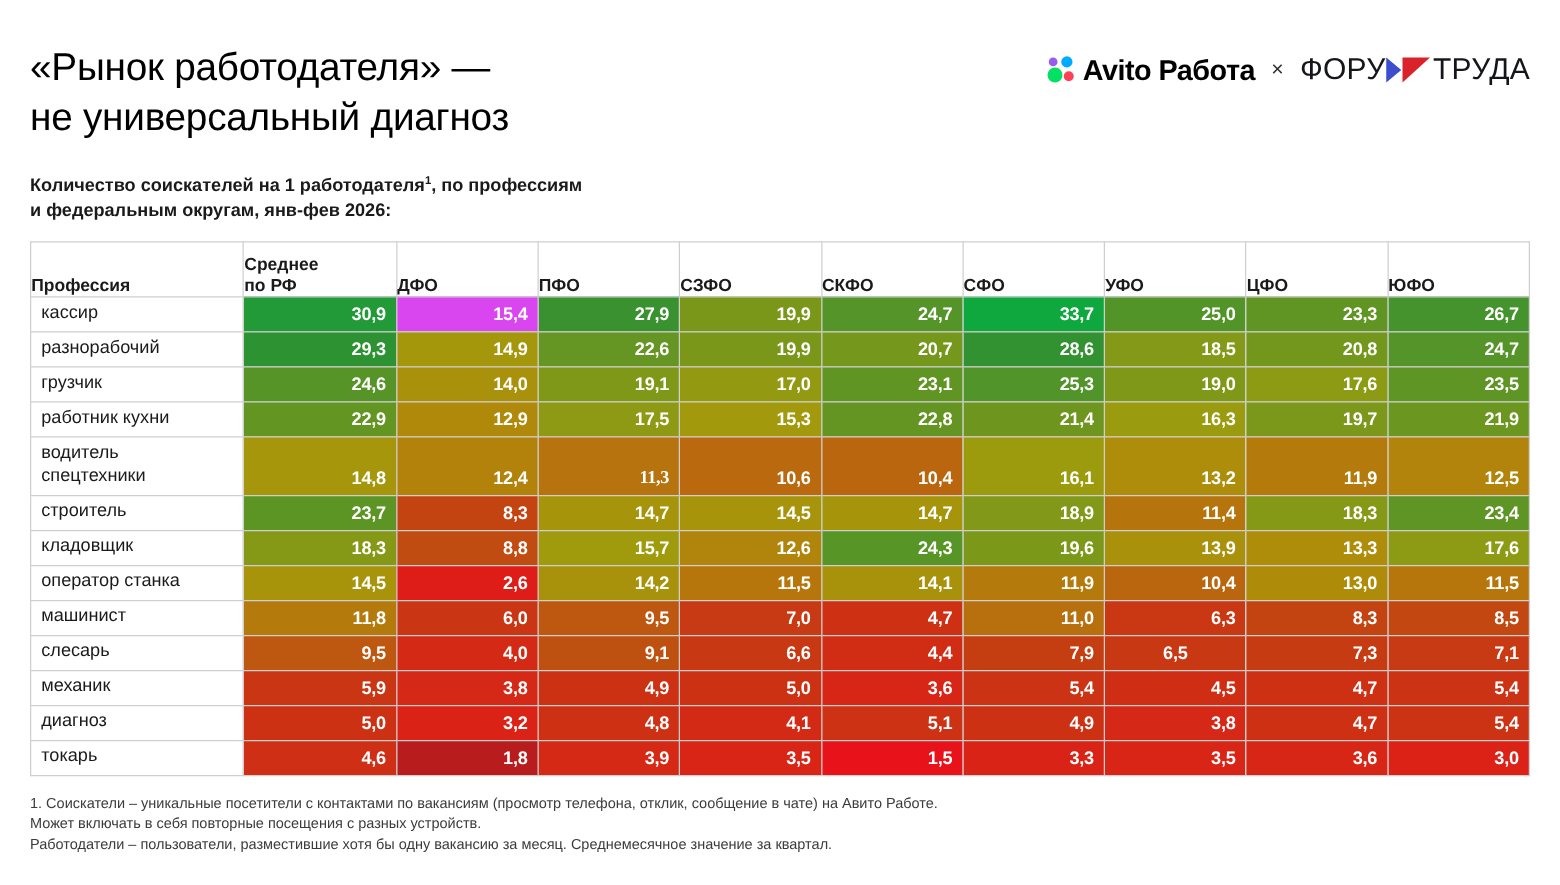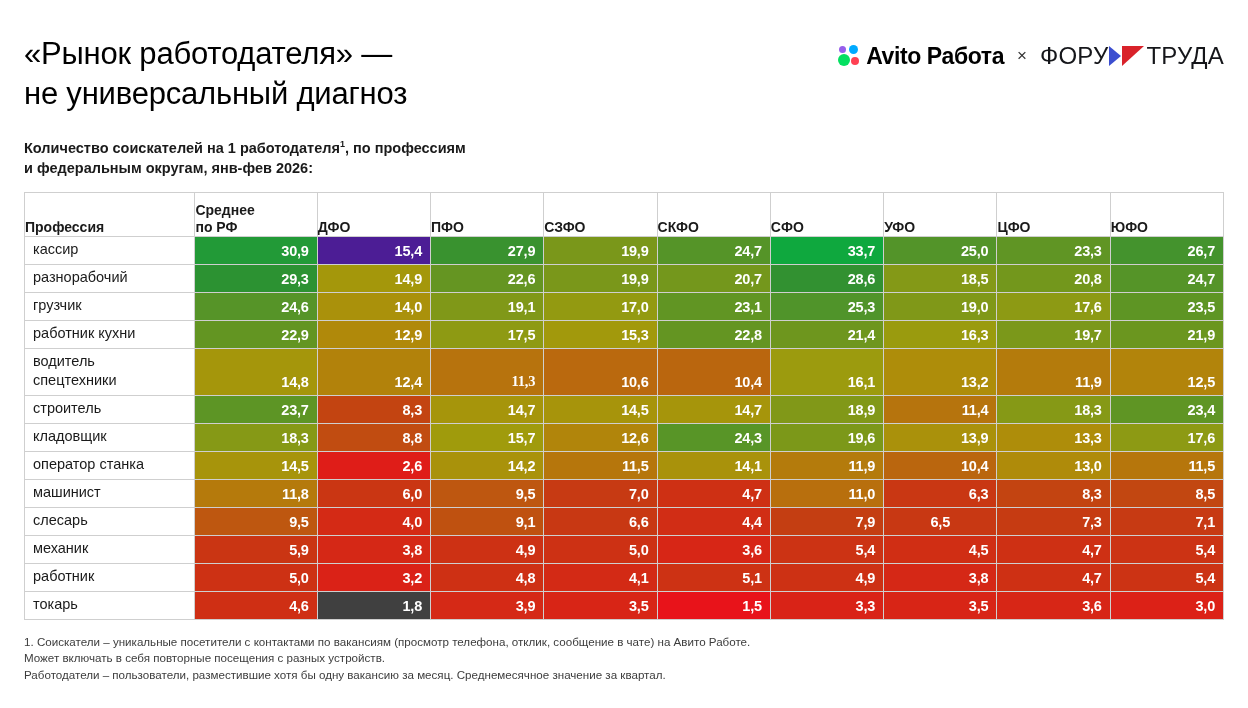--- a/index.html
+++ b/index.html
@@ -204,21 +204,21 @@
             </th>
           <th class="col-okr">
               <span class="th-two">ЮФО</span>
             </th>
         </tr>
       </thead>
       <tbody id="heatmap-body">
           <tr>
             <td class="prof">кассир</td>
             <td class="val" style="background: rgb(34, 154, 55);">30,9</td>
-            <td class="val" style="background: #4c1d95;">15,4</td>
+            <td class="val" style="background: #d946ef;">15,4</td>
             <td class="val" style="background: rgb(57, 146, 47);">27,9</td>
             <td class="val" style="background: rgb(122, 151, 26);">19,9</td>
             <td class="val" style="background: rgb(85, 148, 40);">24,7</td>
             <td class="val" style="background: rgb(15, 168, 62);">33,7</td>
             <td class="val" style="background: rgb(83, 148, 41);">25,0</td>
             <td class="val" style="background: rgb(96, 149, 36);">23,3</td>
             <td class="val" style="background: rgb(68, 147, 45);">26,7</td>
           </tr>
           <tr>
             <td class="prof">разнорабочий</td>
@@ -335,35 +335,35 @@
             <td class="val" style="background: rgb(213, 40, 22);">3,8</td>
             <td class="val" style="background: rgb(205, 49, 20);">4,9</td>
             <td class="val" style="background: rgb(205, 49, 20);">5,0</td>
             <td class="val" style="background: rgb(215, 38, 22);">3,6</td>
             <td class="val" style="background: rgb(204, 51, 20);">5,4</td>
             <td class="val" style="background: rgb(208, 46, 20);">4,5</td>
             <td class="val" style="background: rgb(206, 48, 20);">4,7</td>
             <td class="val" style="background: rgb(204, 51, 20);">5,4</td>
           </tr>
           <tr>
-            <td class="prof">работник</td>
+            <td class="prof">диагноз</td>
             <td class="val" style="background: rgb(205, 49, 20);">5,0</td>
             <td class="val" style="background: rgb(218, 34, 23);">3,2</td>
             <td class="val" style="background: rgb(206, 48, 20);">4,8</td>
             <td class="val" style="background: rgb(211, 42, 21);">4,1</td>
             <td class="val" style="background: rgb(205, 50, 20);">5,1</td>
             <td class="val" style="background: rgb(205, 49, 20);">4,9</td>
             <td class="val" style="background: rgb(213, 40, 22);">3,8</td>
             <td class="val" style="background: rgb(206, 48, 20);">4,7</td>
             <td class="val" style="background: rgb(204, 51, 20);">5,4</td>
           </tr>
           <tr>
             <td class="prof">токарь</td>
             <td class="val" style="background: rgb(207, 47, 20);">4,6</td>
-            <td class="val" style="background: #404040; text-align: right;">1,8</td>
+            <td class="val" style="background: #b91c1c; text-align: right;">1,8</td>
             <td class="val" style="background: rgb(213, 41, 22);">3,9</td>
             <td class="val" style="background: rgb(216, 37, 22);">3,5</td>
             <td class="val" style="background: rgb(232, 19, 26);">1,5</td>
             <td class="val" style="background: rgb(217, 35, 23);">3,3</td>
             <td class="val" style="background: rgb(216, 37, 22);">3,5</td>
             <td class="val" style="background: rgb(215, 38, 22);">3,6</td>
             <td class="val" style="background: rgb(220, 33, 23);">3,0</td>
           </tr>
         </tbody>
     </table>

